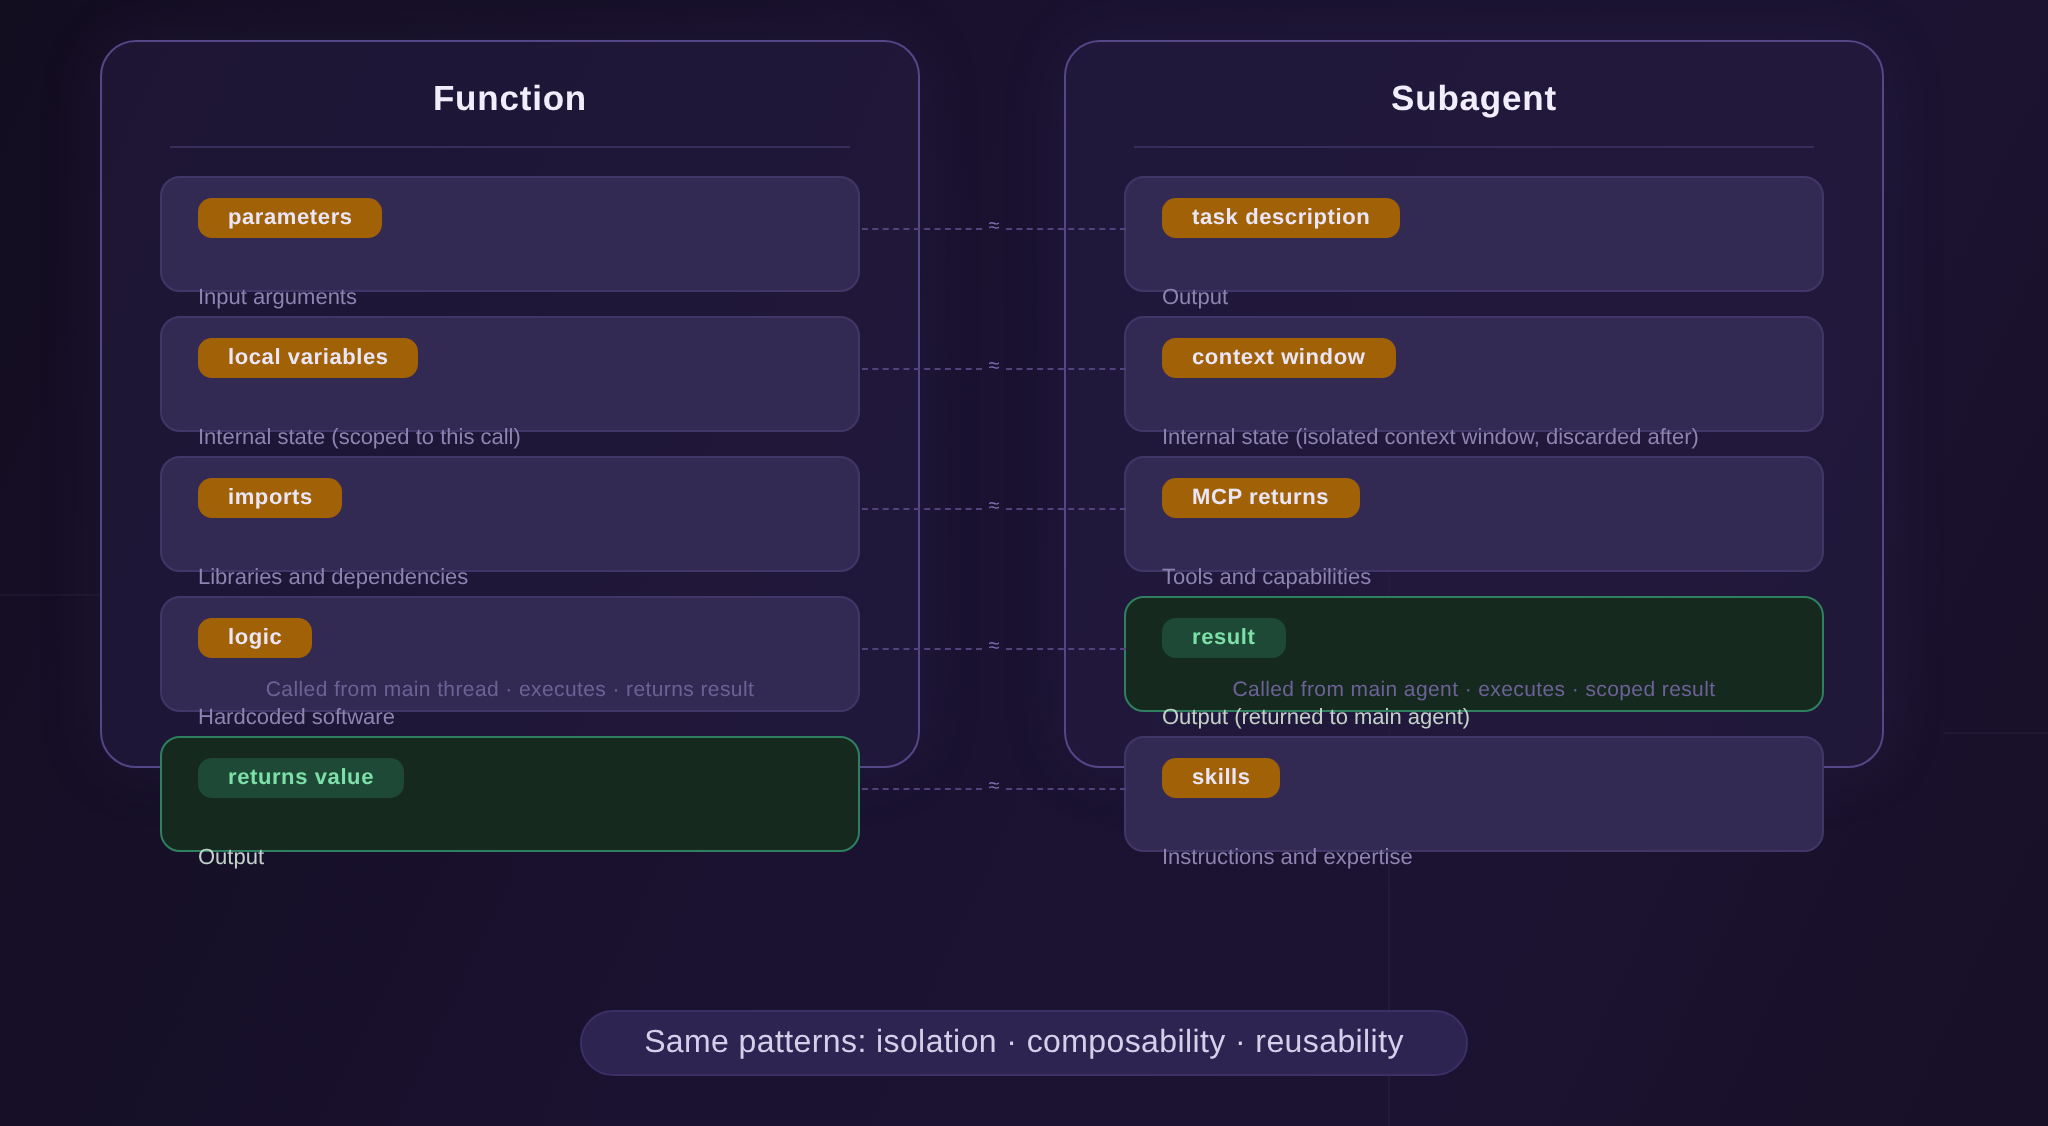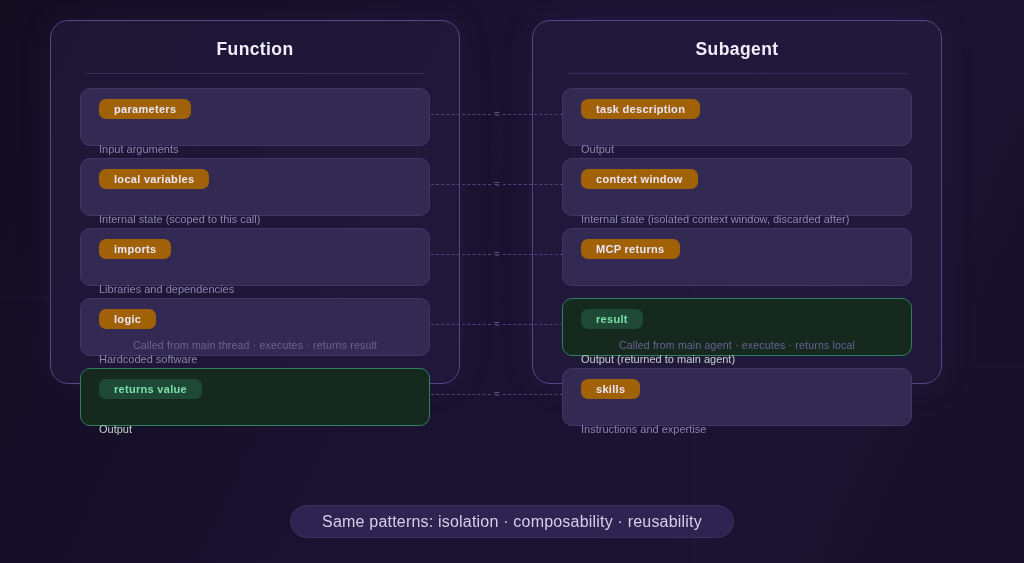--- a/index.html
+++ b/index.html
@@ -113,31 +113,32 @@
       <div class="row">
         <span class="badge">task description</span>
         <div class="desc">Output</div>
       </div>
       <div class="row">
         <span class="badge">context window</span>
         <div class="desc">Internal state (isolated context window, discarded after)</div>
       </div>
       <div class="row">
         <span class="badge">MCP returns</span>
+        <div class="desc">Tools and capabilities</div>
       </div>
       <div class="row green">
         <span class="badge">result</span>
         <div class="desc">Output (returned to main agent)</div>
       </div>
       <div class="row">
         <span class="badge">skills</span>
         <div class="desc">Instructions and expertise</div>
       </div>
     </div>
-    <div class="panel-footer">Called from main agent · executes · returns local</div>
+    <div class="panel-footer">Called from main agent · executes · scoped result</div>
   </div>
 
   <div class="connector" style="top:108px">
     <span class="dash"></span>
     <span class="glyph">≈</span>
     <span class="dash"></span>
   </div>
   <div class="connector" style="top:178px">
     <span class="dash"></span>
     <span class="glyph">≈</span>

